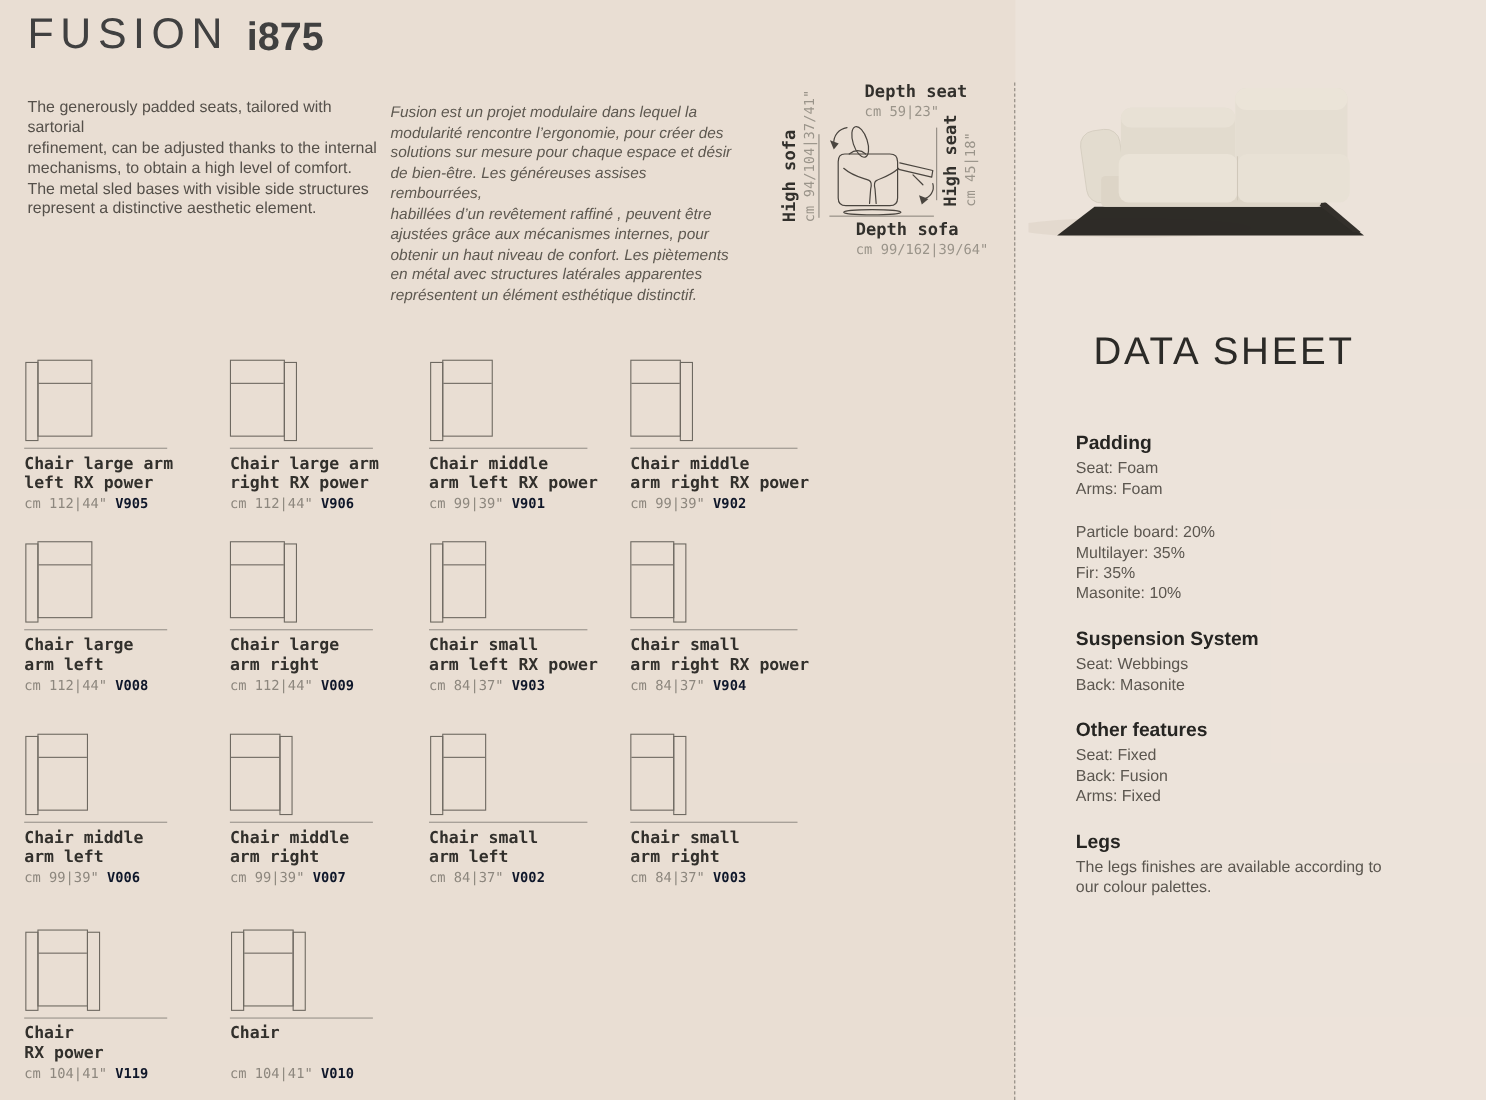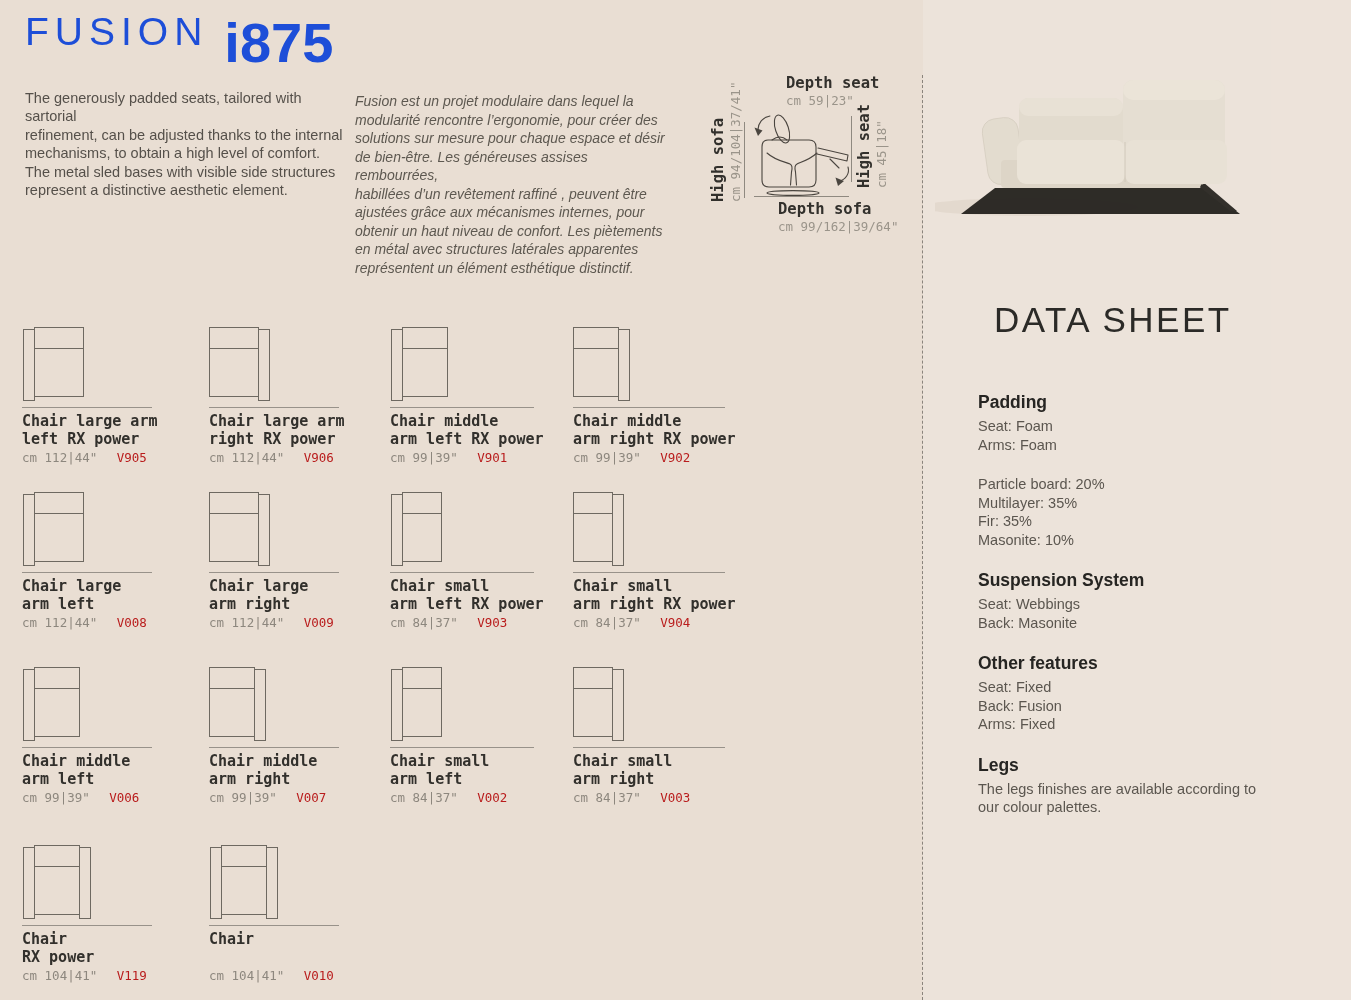--- a/index.html
+++ b/index.html
@@ -1,22 +1,22 @@
 <!DOCTYPE html>
 <html><head>
 <meta charset="utf-8">
 <style>
   html,body{margin:0;padding:0;}
   body{width:1351px;height:1000px;background:#e9ded3;font-family:"Liberation Sans",sans-serif;overflow:hidden;}
   .page{position:relative;width:1351px;height:1000px;}
 
   
-  .title{position:absolute;left:25px;top:10px;display:flex;align-items:flex-start;gap:16px;color:#1d4ed8;}
+  .title{position:absolute;left:25px;top:10px;display:flex;align-items:flex-end;gap:16px;color:#404040;}
   .title .light{font-size:39px;font-weight:400;letter-spacing:6px;}
-  .title .bold{font-size:56px;font-weight:800;letter-spacing:0;}
+  .title .bold{font-size:36px;font-weight:800;letter-spacing:0;}
 
   .intro-en{position:absolute;left:25px;top:74px;width:330px;font-size:14.5px;line-height:18.5px;color:#55504a;white-space:pre-line;}
   .intro-fr{position:absolute;left:355px;top:78px;width:310px;font-size:14px;line-height:18.5px;color:#5d5850;font-style:italic;white-space:pre-line;}
 
   
   .dims{position:absolute;left:705px;top:68px;width:215px;height:170px;}
   .h-block{position:absolute;margin-left:24px;}
   .h-label{font-family:"DejaVu Sans Mono",monospace;font-weight:700;font-size:15.5px;color:#32302c;white-space:nowrap;}
   .h-value{font-family:"DejaVu Sans Mono",monospace;font-size:12.5px;color:#9a948a;white-space:nowrap;margin-top:1px;}
   .v-block{position:absolute;transform:rotate(-90deg);transform-origin:0 0;}
@@ -44,21 +44,21 @@
   .seat{position:absolute;top:0;height:70px;border:1px solid #6e6961;box-sizing:border-box;width:var(--w);}
   .seat::before{content:"";position:absolute;left:0;right:0;top:20px;border-top:1px solid #6e6961;}
   .arm{position:absolute;top:2px;width:12px;height:72px;border:1px solid #6e6961;box-sizing:border-box;}
   .size-large{--w:50px;}.size-middle{--w:46px;}.size-small{--w:40px;}.size-chair{--w:46px;}
   .mod--left .seat{left:12px;}.mod--left .arm{left:1px;}
   .mod--right .seat{left:0;}.mod--right .arm{left:calc(var(--w) - 1px);}
   .mod--both .seat{left:12px;}.mod--both .arm.a1{left:1px;}.mod--both .arm.a2{left:calc(var(--w) + 11px);}
   .mod-rule{border-top:1px solid #98928a;margin-bottom:5px;}
   .mod-name div{font-size:15px;font-weight:700;line-height:17.5px;color:#32302c;min-height:17.5px;white-space:nowrap;}
   .mod-dims{margin-top:2px;font-size:12.5px;color:#8d877e;white-space:nowrap;}
-  .mod-dims .code{font-weight:400;color:#b91c1c;margin-left:12px;}
+  .mod-dims .code{font-weight:700;color:#0f172a;}
 </style>
 </head>
 <body>
 
 <div class="page">
 
   <div class="right-tint"></div>
   <div class="divider"></div>
 
   <div class="title">

